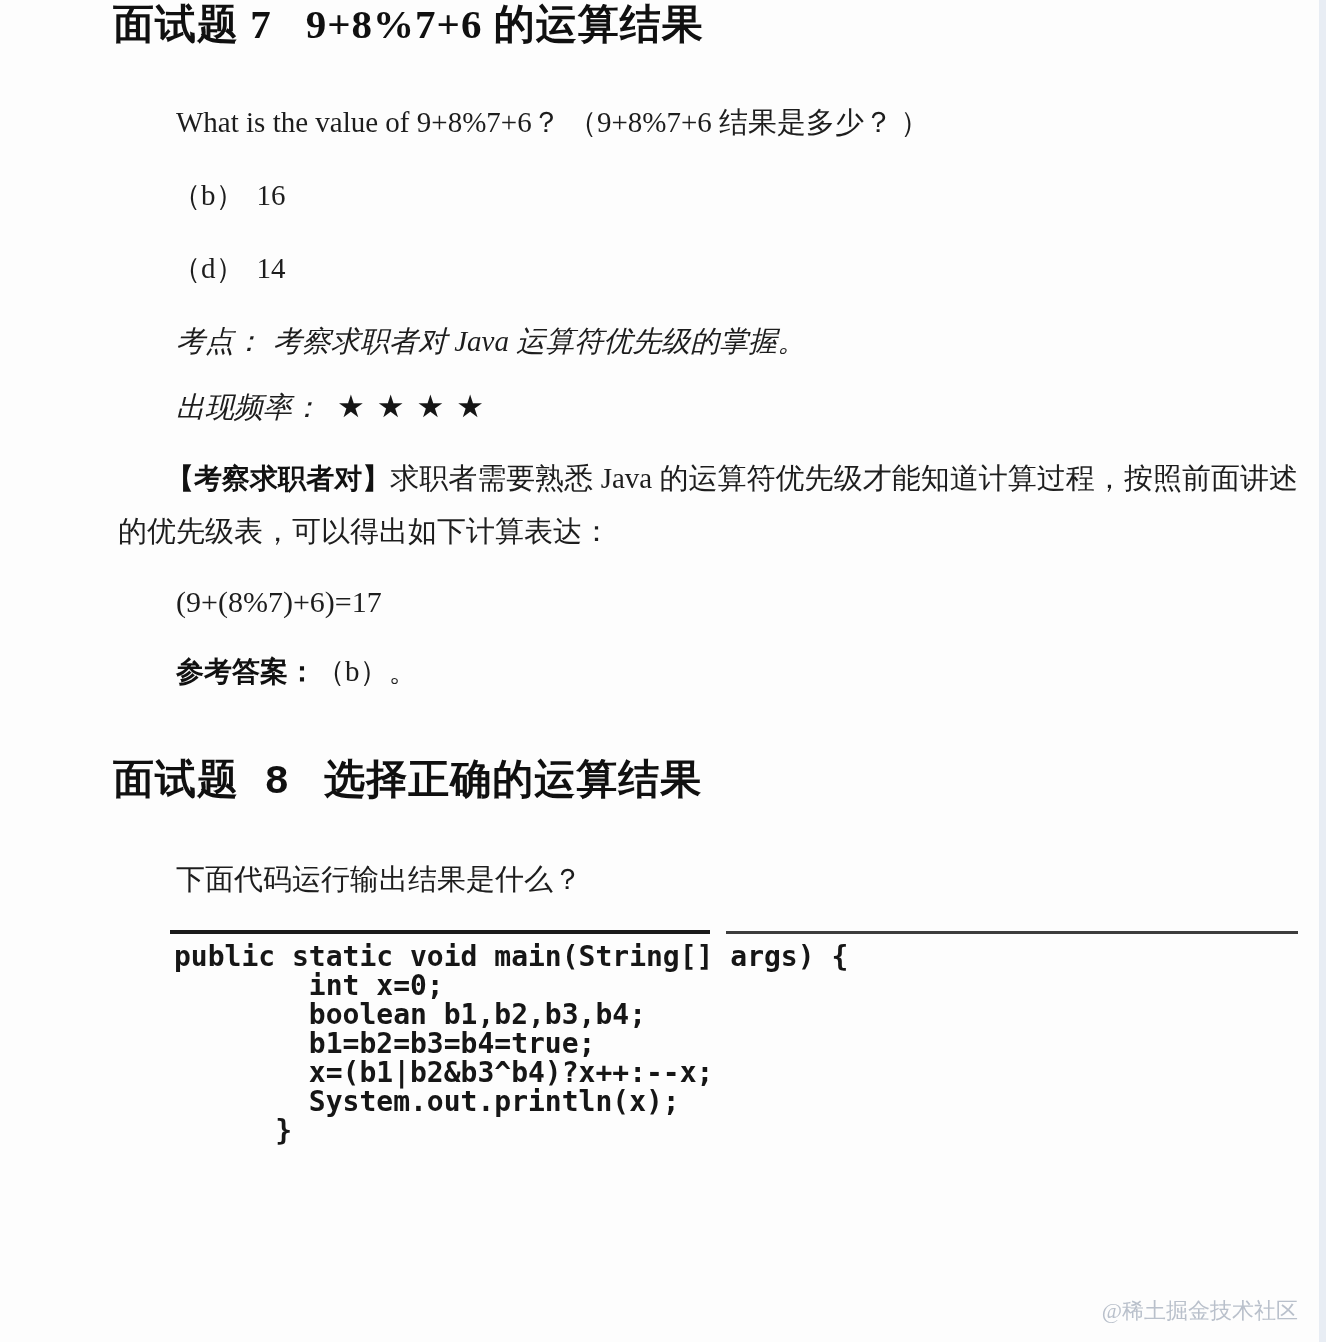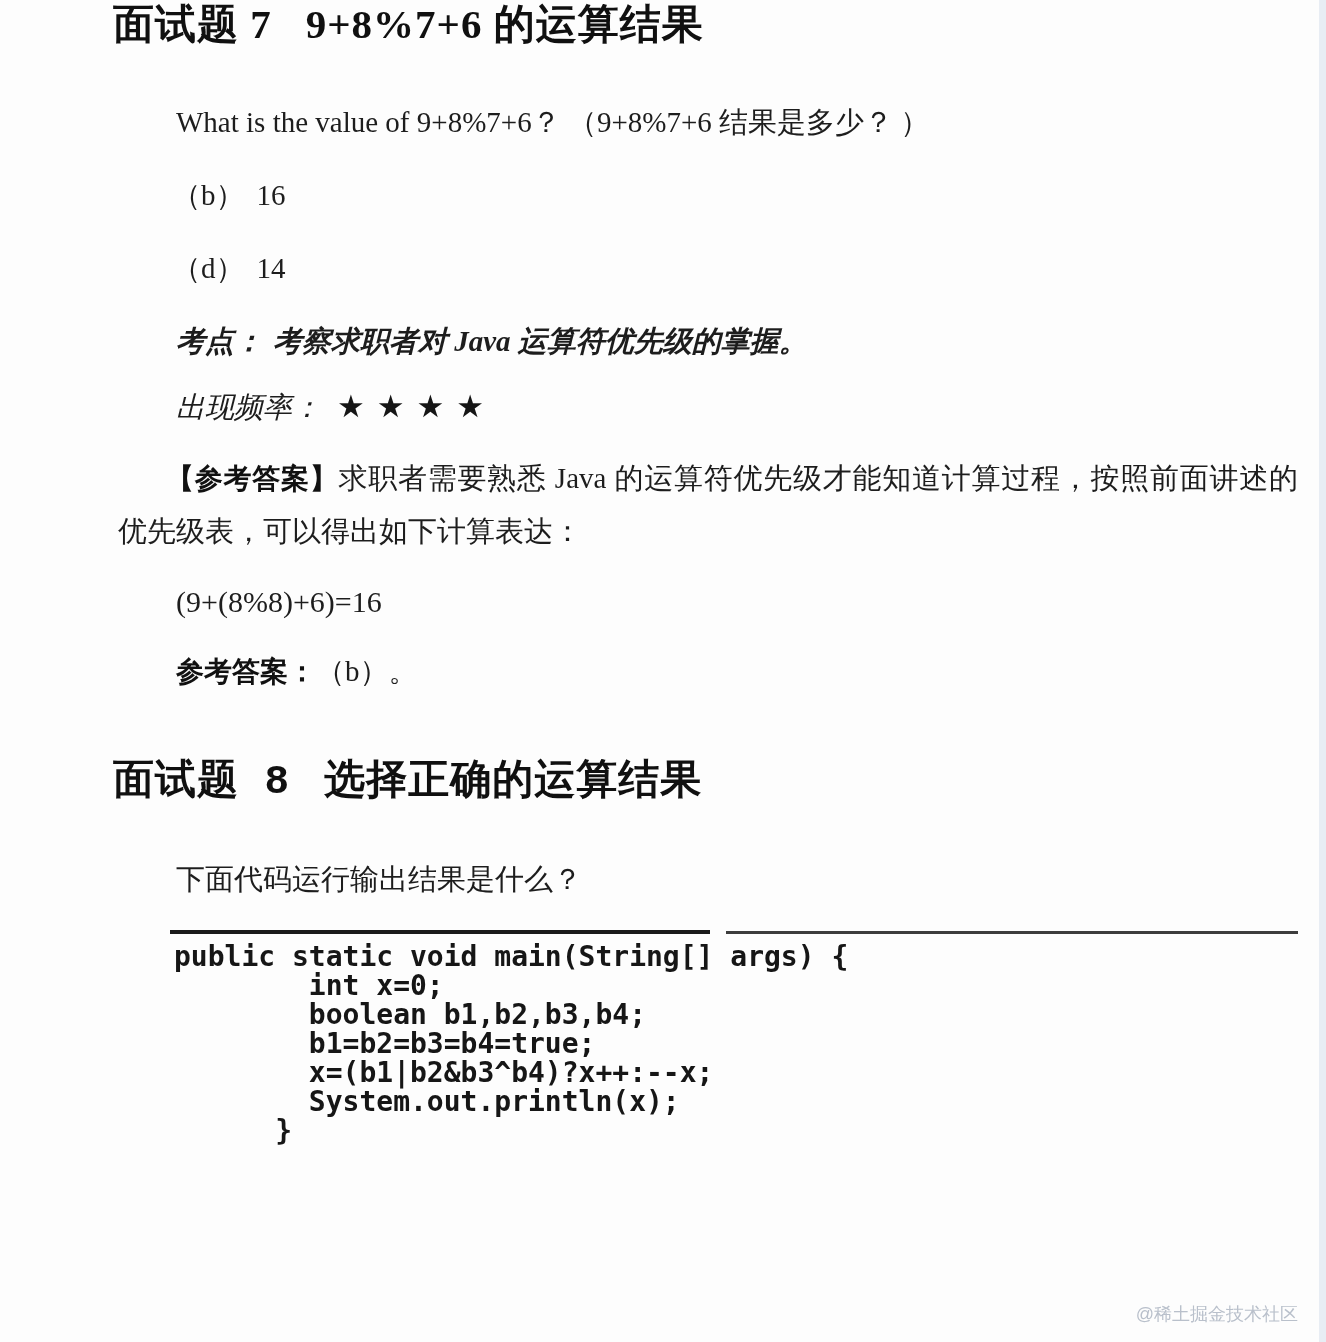--- a/index.html
+++ b/index.html
@@ -39,21 +39,20 @@
     font-size: 29px;
     line-height: 1.2;
   }
   .option-key { margin-right: 12px; }
 
   .exam-point {
     margin: 38px 0 0 176px;
     font-size: 29px;
     line-height: 1.2;
     font-style: italic;
-    font-weight: bold;
   }
   .exam-point-label { margin-right: 10px; }
 
   .frequency {
     margin: 30px 0 0 176px;
     font-size: 29px;
     line-height: 1.2;
     font-style: italic;
   }
   .stars {
@@ -113,22 +112,22 @@
     line-height: 29px;
     color: #161616;
     margin: 8px 0 8px 4px;
     white-space: pre;
   }
 
   .watermark {
     position: absolute;
     right: 28px;
     bottom: 16px;
-    font-family: Liberation Sans, sans-serif;
-    font-size: 18px;
+    font-family: Liberation Serif, serif;
+    font-size: 22px;
     color: #b9c0cb;
   }
   .edge-strip {
     position: absolute;
     top: 0;
     right: 0;
     width: 7px;
     height: 100%;
     background: #e8edf4;
   }
@@ -156,24 +155,24 @@
 
     <p class="exam-point">
       <span class="exam-point-label">考点：</span><span>考察求职者对 Java 运算符优先级的掌握。</span>
     </p>
 
     <p class="frequency">
       <span>出现频率：</span><span class="stars">★★★★</span>
     </p>
 
     <p class="analysis">
-      <span class="bold-hei">【参考答案】</span><span>求职者需要熟悉 Java 的运算符优先级才能知道计算过程，按照前面讲述的优先级表，可以得出如下计算表达：</span>
-    </p>
-
-    <p class="formula">(9+(8%8)+6)=16</p>
+      <span class="bold-hei">【考察求职者对】</span><span>求职者需要熟悉 Java 的运算符优先级才能知道计算过程，按照前面讲述的优先级表，可以得出如下计算表达：</span>
+    </p>
+
+    <p class="formula">(9+(8%7)+6)=17</p>
 
     <p class="answer">
       <span class="bold-hei">参考答案：</span><span>（b）。</span>
     </p>
   </section>
 
   <section>
     <h1 class="q-title q-title--second">
       <span>面试题 8</span><span class="q-title-text">选择正确的运算结果</span>
     </h1>

